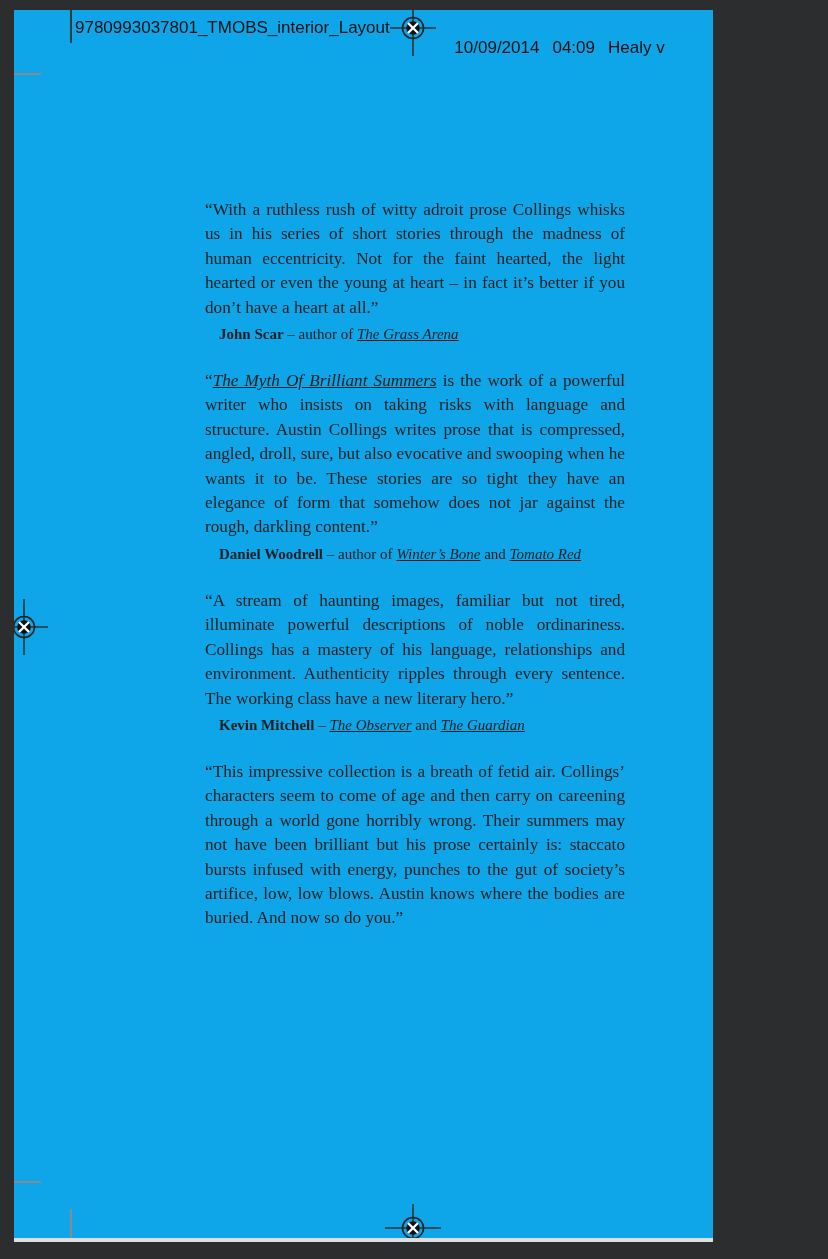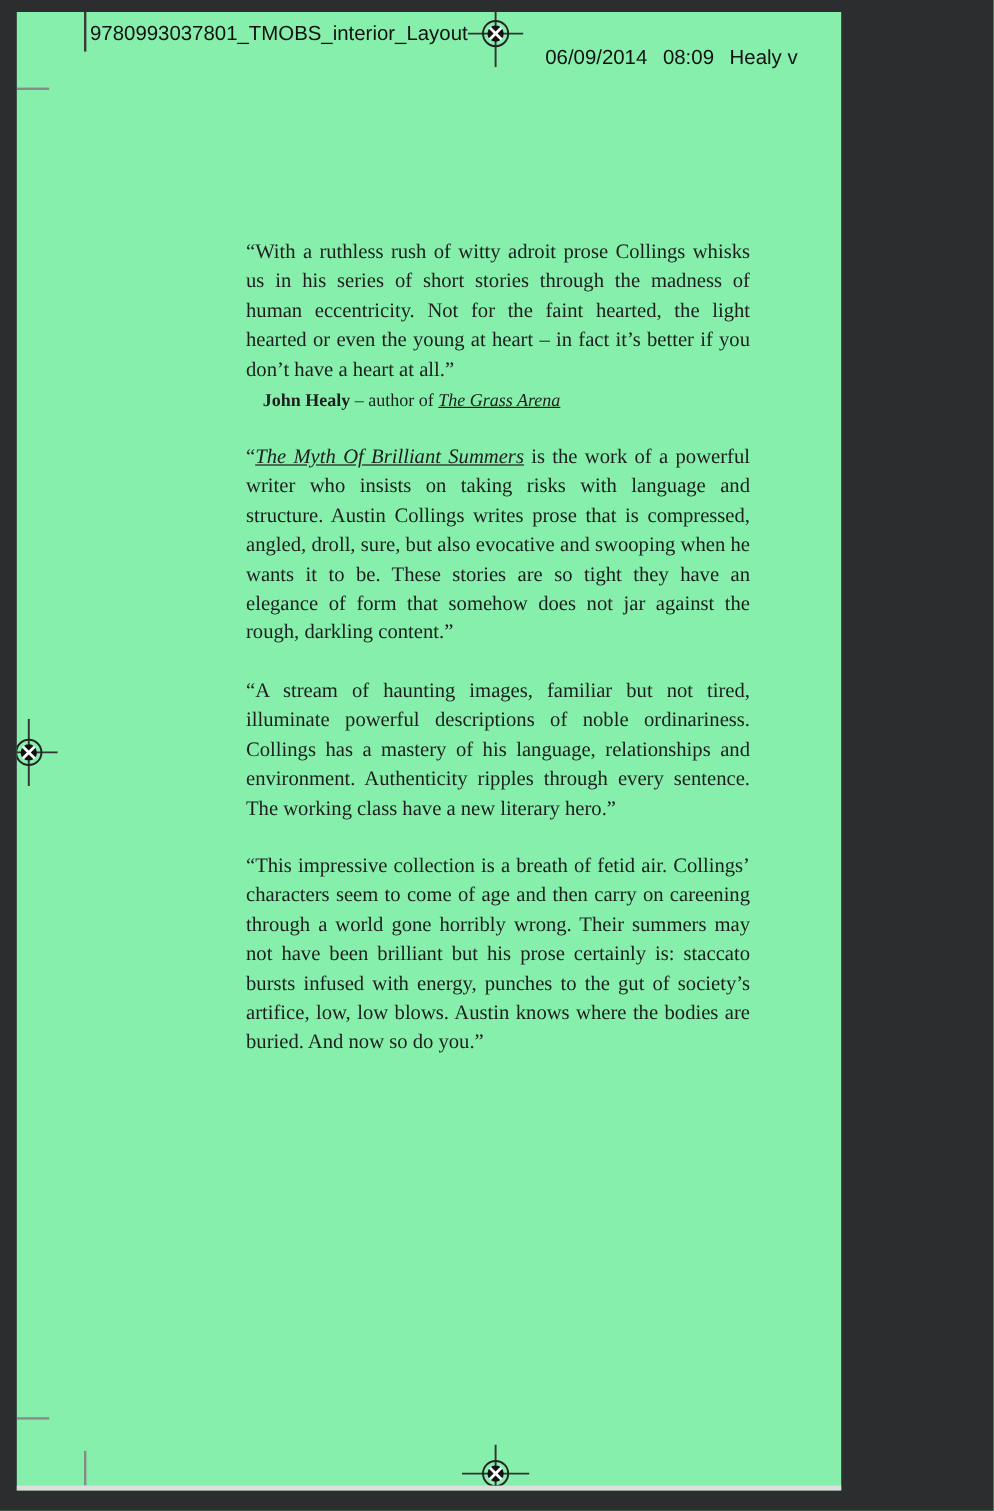--- a/index.html
+++ b/index.html
@@ -7,23 +7,24 @@
     width:828px;height:1259px;
     background:#2c2d2f;
     font-family:"Liberation Serif", serif;
     position:relative;
     overflow:hidden;
   }
   .screen{position:absolute;inset:0;width:828px;height:1259px;}
   
   .page{
     position:absolute;left:14px;top:10px;width:687px;height:1228px;
-    background:#86efac;
+    background:#0ea5e9;
     border-bottom:4px solid #dedede;
     overflow:hidden;
+    padding-left:12px;
   }
   
   .header-bar-left,.header-bar-right{
     position:absolute;top:0;width:2px;height:33px;background:#3a3a3a;
   }
   .header-bar-left{left:56px;}
   .header-bar-right{left:743px;}
   .slug-text{
     position:absolute;top:8px;
     font-family:"Liberation Sans", sans-serif;
@@ -55,21 +56,21 @@
 </head>
 <body>
 
 <div class="screen">
   <div class="page">
 
     <div class="header-bar-left"></div>
     <div class="header-bar-right"></div>
     <div class="slug-text slug-left">9780993037801_TMOBS_interior_Layout</div>
     <div class="slug-text slug-right">
-      <span>06/09/2014</span><span>08:09</span><span>Healy v</span>
+      <span>10/09/2014</span><span>04:09</span><span>Healy v</span>
     </div>
 
     <div class="crop crop-h" style="left:0;top:63px;"></div>
     <div class="crop crop-h" style="left:775px;top:63px;"></div>
     <div class="crop crop-h" style="left:0;top:1171px;"></div>
     <div class="crop crop-h" style="left:775px;top:1171px;"></div>
     <div class="crop crop-v" style="left:56px;top:1199px;"></div>
     <div class="crop crop-v" style="left:743px;top:1199px;"></div>
 
     <svg class="regmark" style="left:371px;top:-10px;" viewBox="-28 -28 56 56">
@@ -105,29 +106,31 @@
       <circle r="10.5" fill="none" stroke="#222" stroke-width="1.6"></circle>
       <circle r="6.8" fill="#111"></circle>
       <line x1="-5" y1="-5" x2="5" y2="5" stroke="#fff" stroke-width="2.3"></line>
       <line x1="-5" y1="5" x2="5" y2="-5" stroke="#fff" stroke-width="2.3"></line>
     </svg>
 
     <div class="textblock">
 
       <div class="quote">
         <p><span>“With a ruthless rush of witty adroit prose Collings whisks us in his series of short stories through the madness of human eccentricity. Not for the faint hearted, the light hearted or even the young at heart – in fact it’s better if you don’t have a heart at all.”</span></p>
-        <div class="attribution"><span class="b">John Healy</span><span> – author of </span><span class="i">The Grass Arena</span></div>
+        <div class="attribution"><span class="b">John Scar</span><span> – author of </span><span class="i">The Grass Arena</span></div>
       </div>
 
       <div class="quote">
         <p><span>“</span><span class="i">The Myth Of Brilliant Summers</span><span> is the work of a powerful writer who insists on taking risks with language and structure. Austin Collings writes prose that is compressed, angled, droll, sure, but also evocative and swooping when he wants it to be. These stories are so tight they have an elegance of form that somehow does not jar against the rough, darkling content.”</span></p>
+        <div class="attribution"><span class="b">Daniel Woodrell</span><span> – author of </span><span class="i">Winter’s Bone</span><span> and </span><span class="i">Tomato Red</span></div>
       </div>
 
       <div class="quote">
         <p><span>“A stream of haunting images, familiar but not tired, illuminate powerful descriptions of noble ordinariness. Collings has a mastery of his language, relationships and environment. Authenticity ripples through every sentence. The working class have a new literary hero.”</span></p>
+        <div class="attribution"><span class="b">Kevin Mitchell</span><span> – </span><span class="i">The Observer</span><span> and </span><span class="i">The Guardian</span></div>
       </div>
 
       <div class="quote">
         <p><span>“This impressive collection is a breath of fetid air. Collings’ characters seem to come of age and then carry on careening through a world gone horribly wrong. Their summers may not have been brilliant but his prose certainly is: staccato bursts infused with energy, punches to the gut of society’s artifice, low, low blows. Austin knows where the bodies are buried. And now so do you.”</span></p>
       </div>
 
     </div>
   </div>
 </div>
 

